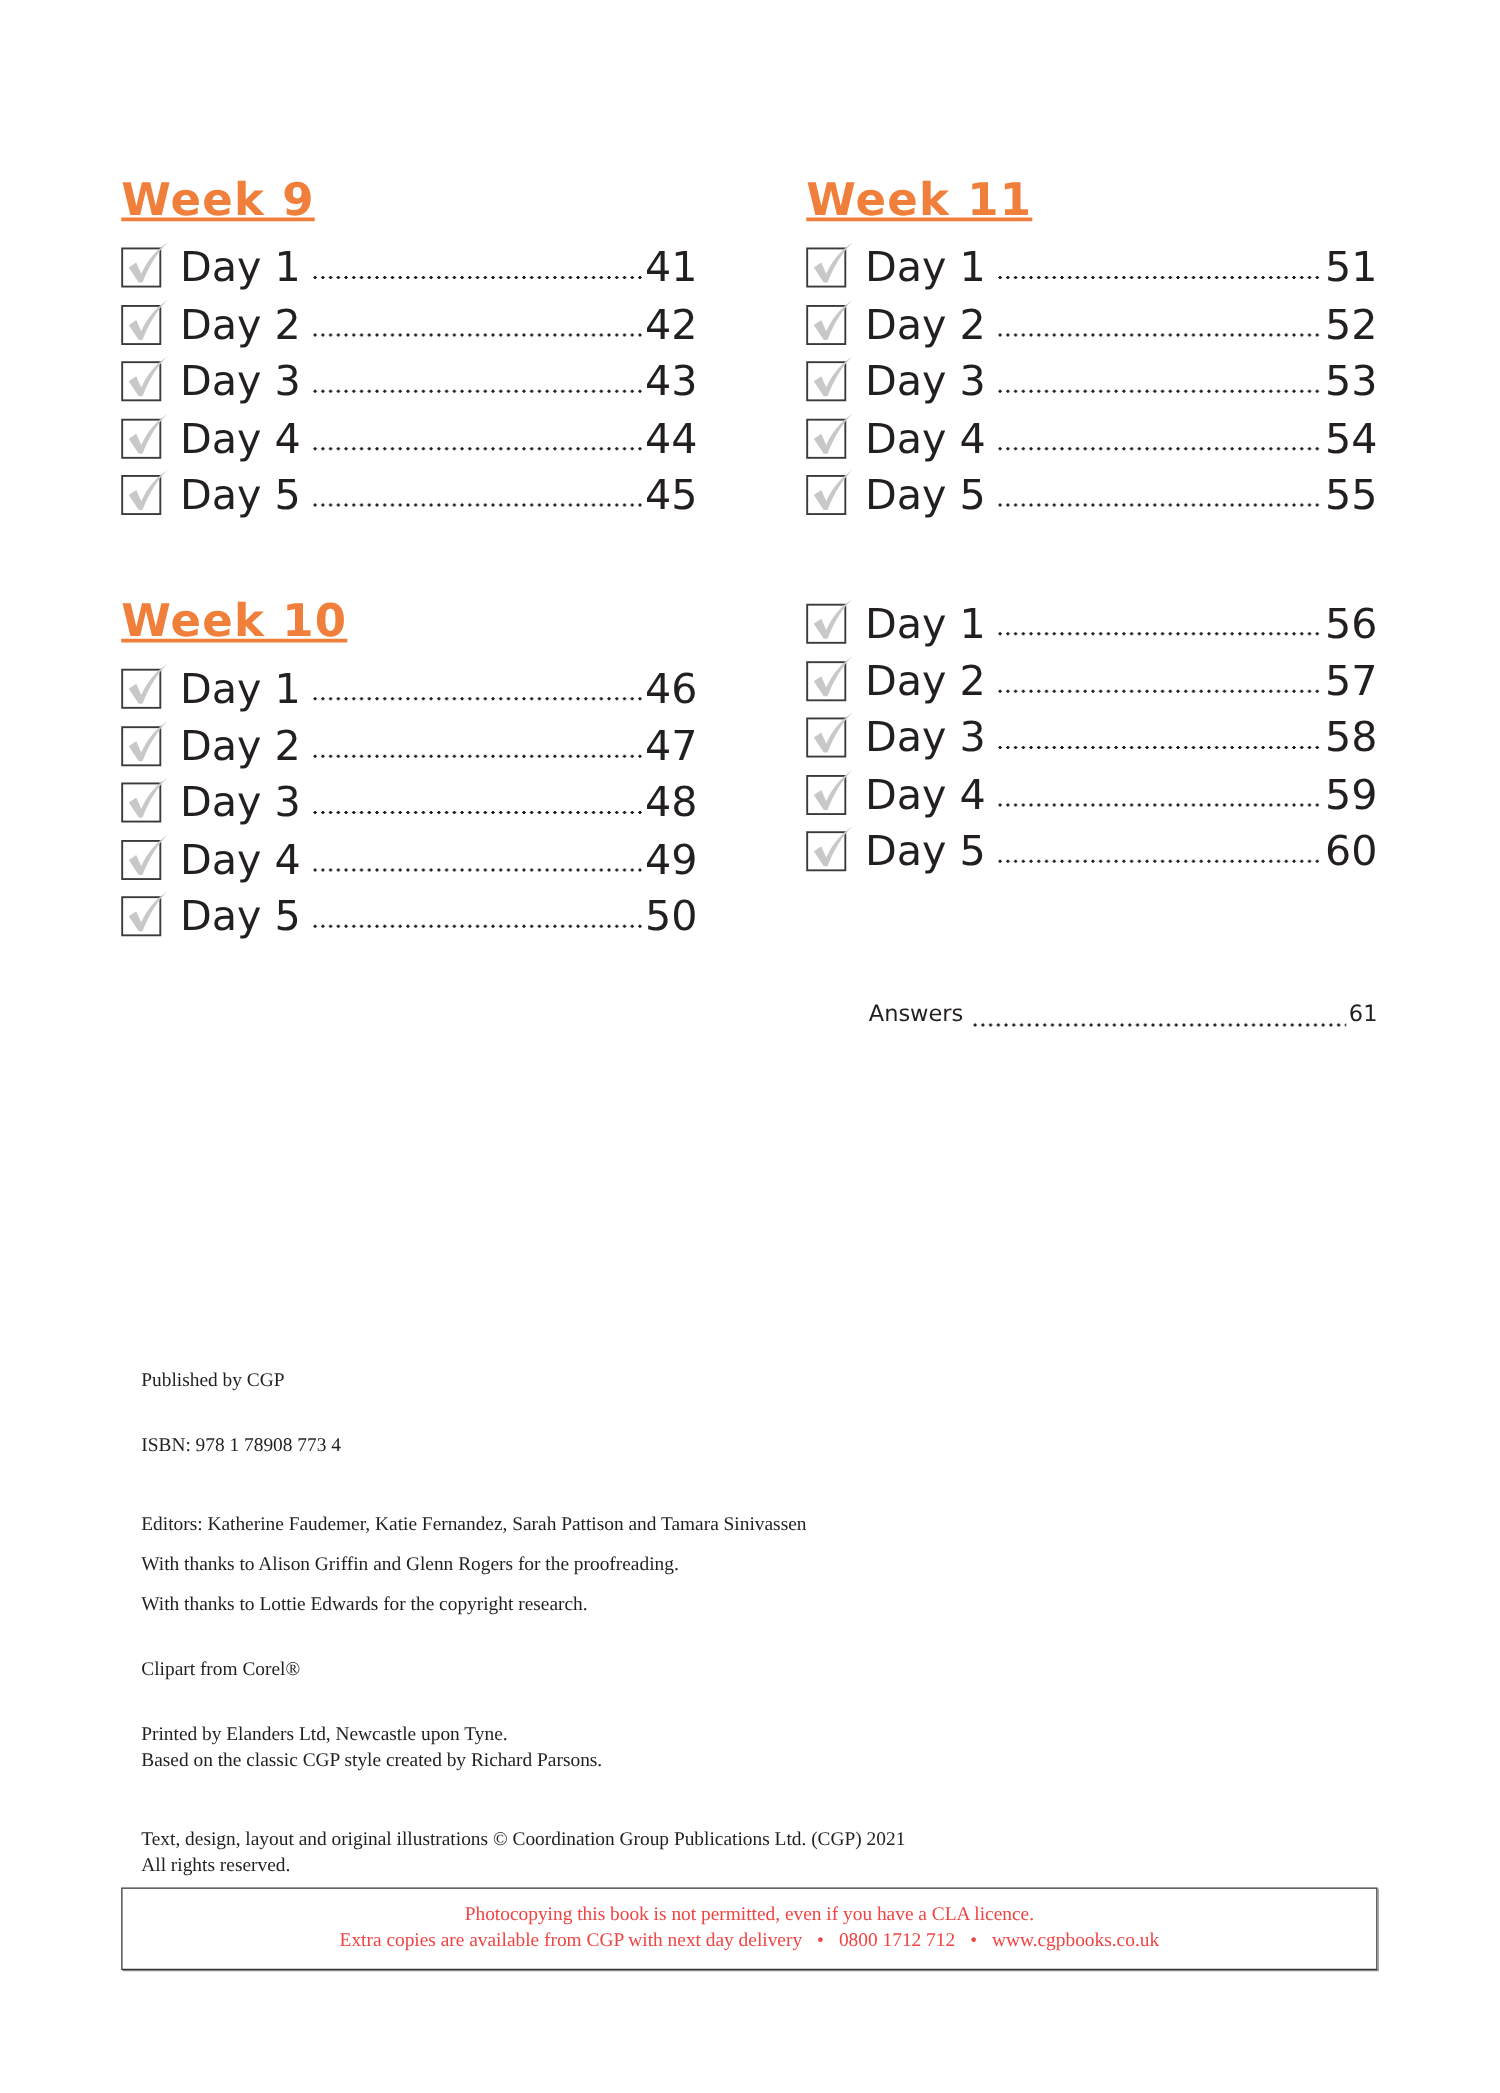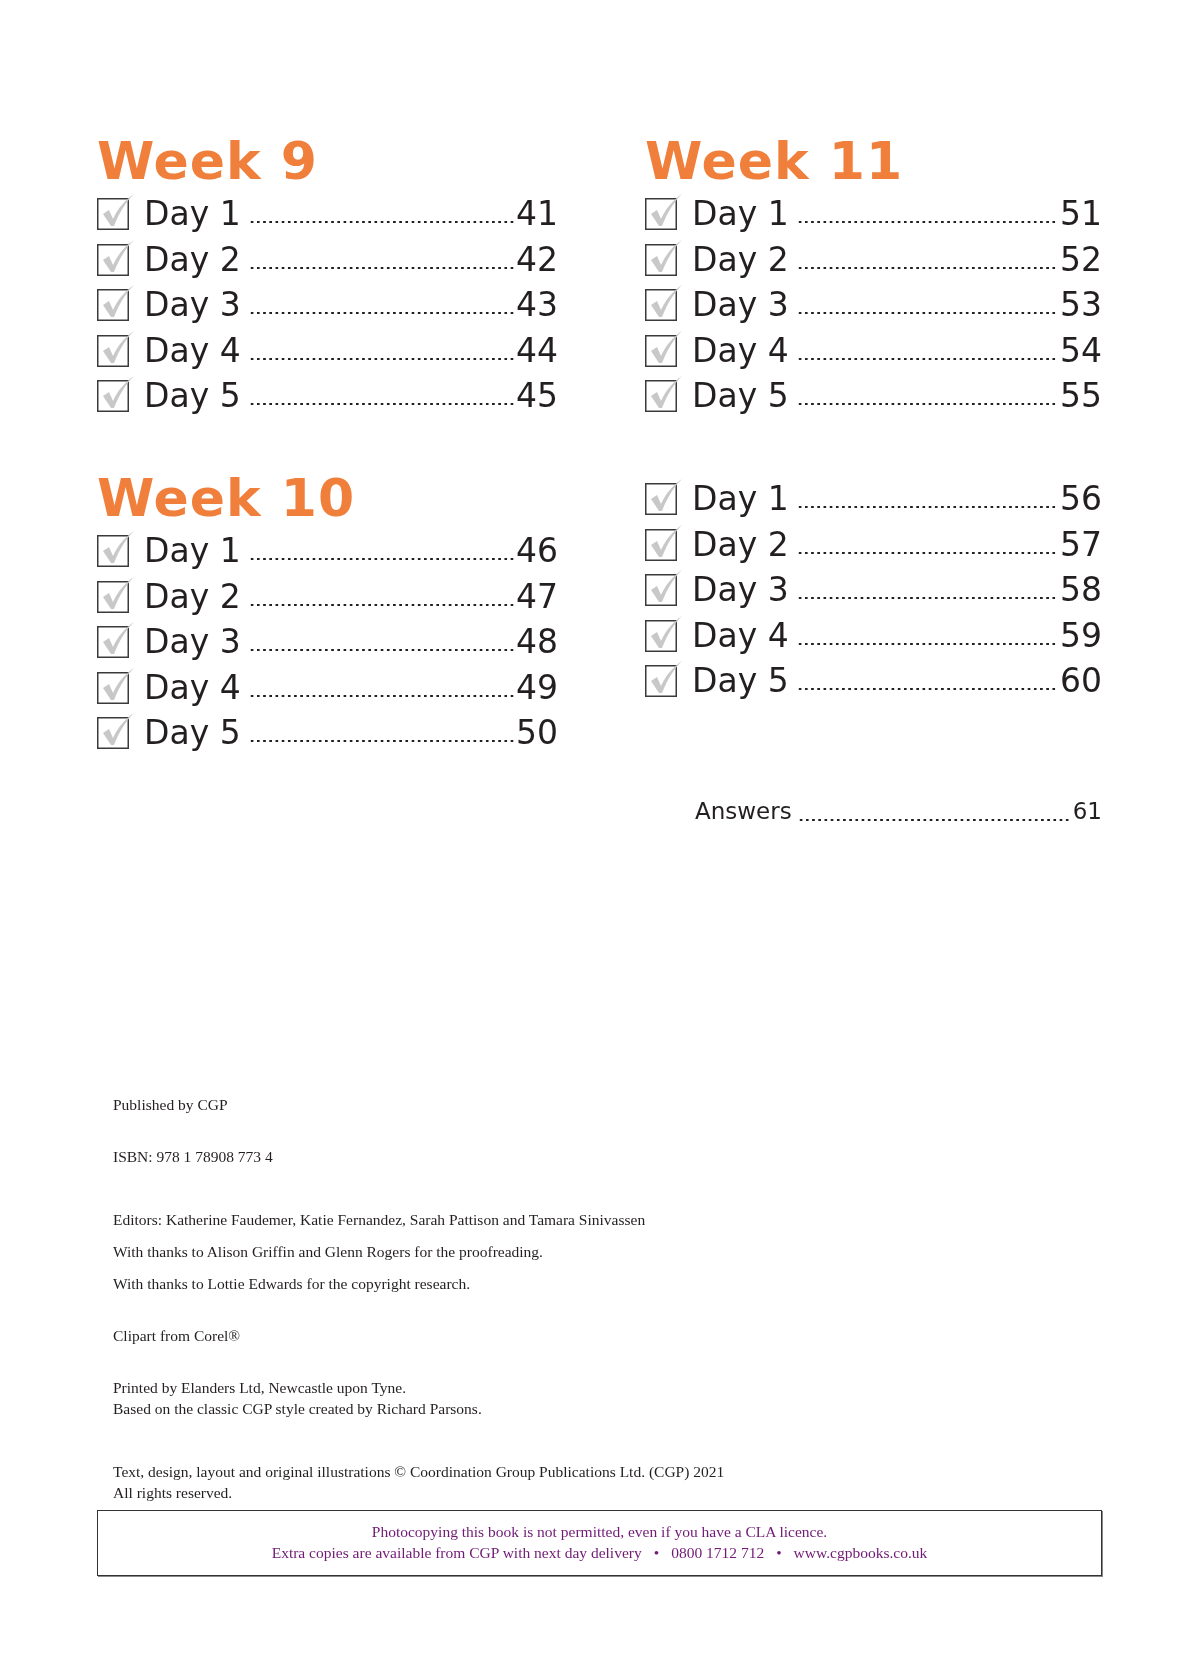--- a/index.html
+++ b/index.html
@@ -3,26 +3,27 @@
 <meta charset="utf-8">
 <style>
   html, body { margin: 0; padding: 0; background: #ffffff; }
   body { width: 1200px; height: 1674px; position: relative; overflow: hidden; color: #231f20; }
   .page { position: absolute; left: 0; top: 0; width: 1200px; height: 1674px; }
 
   .week { position: absolute; width: 460px; }
   .week-title {
     font-family: "DejaVu Sans", sans-serif;
     font-weight: bold;
-    font-size: 52px;
+    font-size: 36px;
     color: #f07f3c;
     height: 52px;
     line-height: 52px;
     letter-spacing: 1px;
     margin: 0;
+    text-decoration: underline;
   }
   .rows { margin-top: 4px; }
   .row {
     display: flex;
     align-items: center;
     height: 45.5px;
     font-family: "DejaVu Sans", sans-serif;
     font-size: 33px;
     color: #231f20;
   }
@@ -42,37 +43,37 @@
     background-size: 6.2px 4px;
     background-repeat: repeat-x;
     background-position: 0 19px;
   }
   .page-num { white-space: nowrap; text-align: center; }
 
   .answers-row {
     position: absolute;
     left: 695px; width: 407px; top: 788px;
     display: flex; align-items: center; height: 46px;
-    font-family: "DejaVu Sans", sans-serif; font-size: 23px; color: #231f20;
+    font-family: "DejaVu Sans", sans-serif; font-size: 18px; color: #231f20;
   }
   .answers-row .leader { margin-left: 6px; }
 
   .imprint {
     position: absolute; left: 97px; top: 0; width: 1010px;
     font-family: "Liberation Serif", "DejaVu Serif", serif;
     font-size: 15.5px; color: #231f20;
   }
   .imprint p { margin: 16px; position: absolute; left: 0; white-space: nowrap; line-height: 21px; }
 
   .notice-box {
     position: absolute; left: 97px; top: 1510px; width: 1003px; height: 64px;
     border: 1.5px solid #333333;
     box-shadow: 1px 1px 0 #888;
     font-family: "Liberation Serif", "DejaVu Serif", serif;
-    font-size: 15.5px; color: #701a75;
+    font-size: 15.5px; color: #ef4444;
     text-align: center;
   }
   .notice-box .line1 { position: absolute; left: 0; right: 0; top: 11px; line-height: 20px; }
   .notice-box .line2 { position: absolute; left: 0; right: 0; top: 32px; line-height: 20px; }
   .sep { display: inline-block; margin: 0 12px; }
 </style>
 </head>
 <body>
 
 <div class="page">

